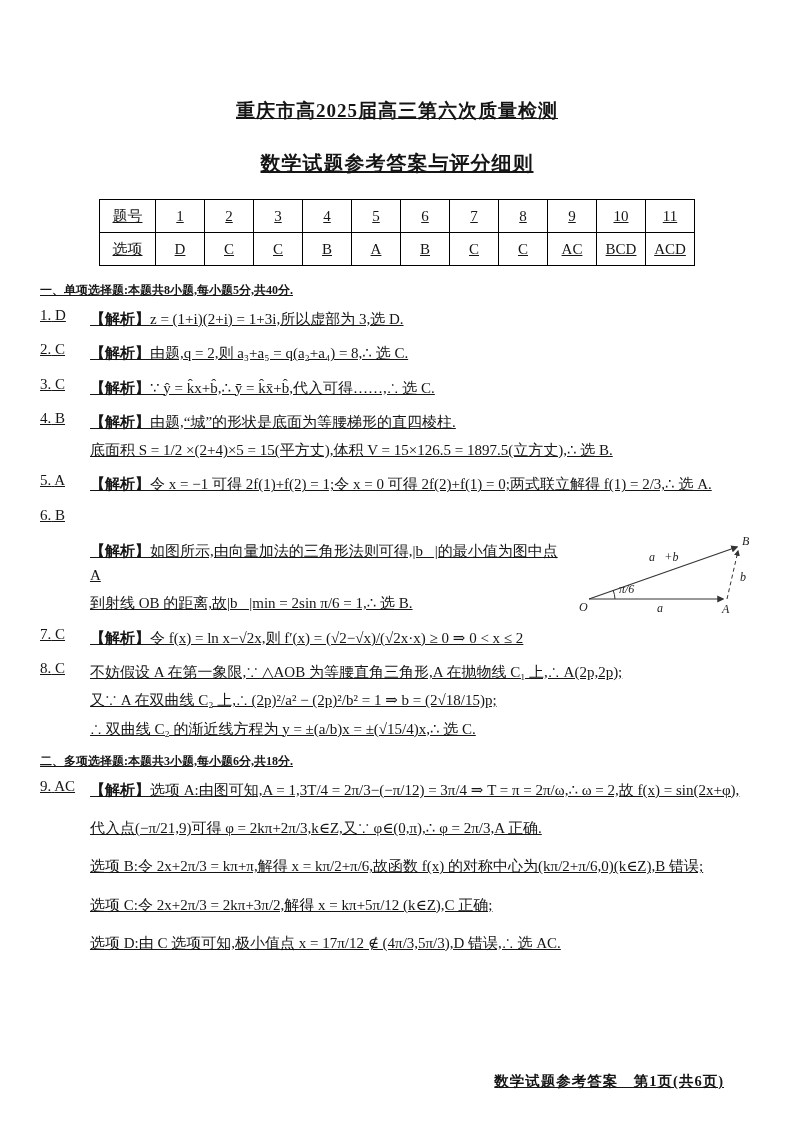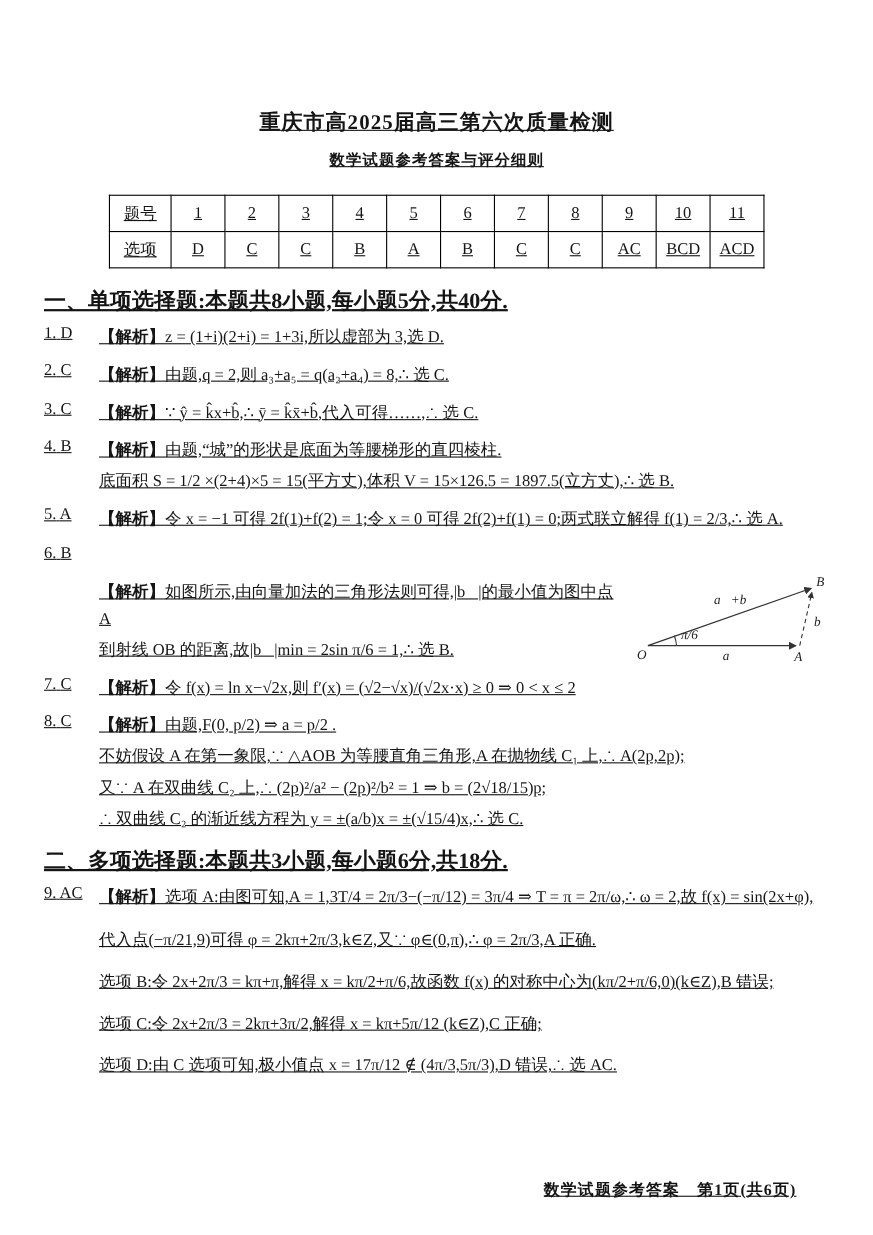--- a/index.html
+++ b/index.html
@@ -4,25 +4,25 @@
 <style>
   * { margin:0; padding:0; box-sizing:border-box; }
   html,body { width:794px; height:1123px; }
   body {
     background:#ffffff; color:#151515;
     font-family:"Liberation Serif","DejaVu Serif",serif;
     font-size:15px; position:relative; overflow:hidden;
   }
   .page { padding:98px 40px 0 40px;text-decoration:underline; }
   .title { text-align:center; font-weight:bold; font-size:19px; letter-spacing:1px; }
-  .subtitle { text-align:center; font-weight:bold; font-size:14px; margin-top:13px; letter-spacing:1px; }
+  .subtitle { text-align:center; font-weight:bold; font-size:20px; margin-top:26px; letter-spacing:1px; }
   table.ans { border-collapse:collapse; margin:22px auto 16px auto; }
   table.ans td { border:1px solid #000; min-width:49px; height:33px; text-align:center; font-size:15px; padding:0 6px; }
   table.ans td.hd { min-width:56px; }
-  .sec-heading { font-weight:bold; font-size:20px; margin:8px 0 8px 0; }
+  .sec-heading { font-weight:bold; font-size:12px; margin:8px 0 8px 0; }
   .q { display:flex; margin-bottom:6px; }
   .qhead { flex:none; width:50px; white-space:nowrap; }
   .qbody { flex:1; }
   .qline { line-height:1.62; margin-bottom:4px; }
   .s2 .qline { margin-bottom:14px; }
   .mk { font-weight:bold; }
   .q6-wrap { display:flex; align-items:flex-start;margin-top:32px; }
   .q6-lines { flex:1; }
   .q6-fig { flex:none; width:175px; margin-left:8px; margin-top:-6px; }
   .footer { position:absolute; top:1072px; right:70px; font-weight:bold; font-size:14.5px; letter-spacing:1px;text-decoration:underline; }
@@ -142,21 +142,20 @@
   <div class="q">
     <span class="qhead"><span>7.</span> <span>C</span></span>
     <div class="qbody">
       <div class="qline"><span class="mk">【解析】</span><span>令 f(x) = ln x−√2x,则 f′(x) = (√2−√x)/(√2x·x) ≥ 0 ⇒ 0 &lt; x ≤ 2</span></div>
     </div>
   </div>
 
   <div class="q">
     <span class="qhead"><span>8.</span> <span>C</span></span>
     <div class="qbody">
-      <div class="qline"><span class="mk">【解析】</span><span>由题,F(0, p/2) ⇒ a = p/2 .</span></div>
       <div class="qline">不妨假设 A 在第一象限,∵ △AOB 为等腰直角三角形,A 在抛物线 C₁ 上,∴ A(2p,2p);</div>
       <div class="qline">又∵ A 在双曲线 C₂ 上,∴ (2p)²/a² − (2p)²/b² = 1 ⇒ b = (2√18/15)p;</div>
       <div class="qline">∴ 双曲线 C₂ 的渐近线方程为 y = ±(a/b)x = ±(√15/4)x,∴ 选 C.</div>
     </div>
   </div>
 
   <div class="sec-heading">二、多项选择题:本题共3小题,每小题6分,共18分.</div>
 
   <div class="q s2">
     <span class="qhead"><span>9.</span> <span>AC</span></span>

